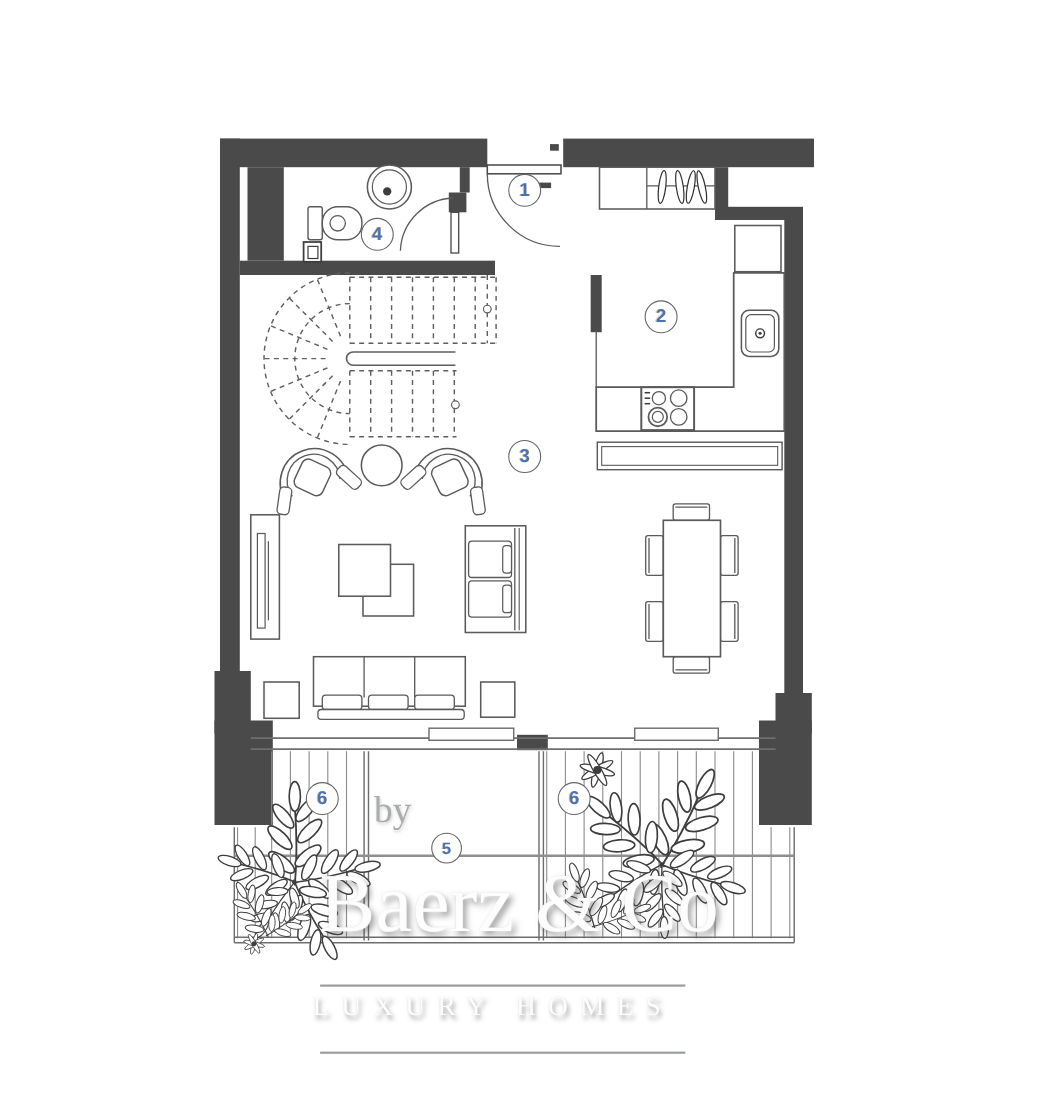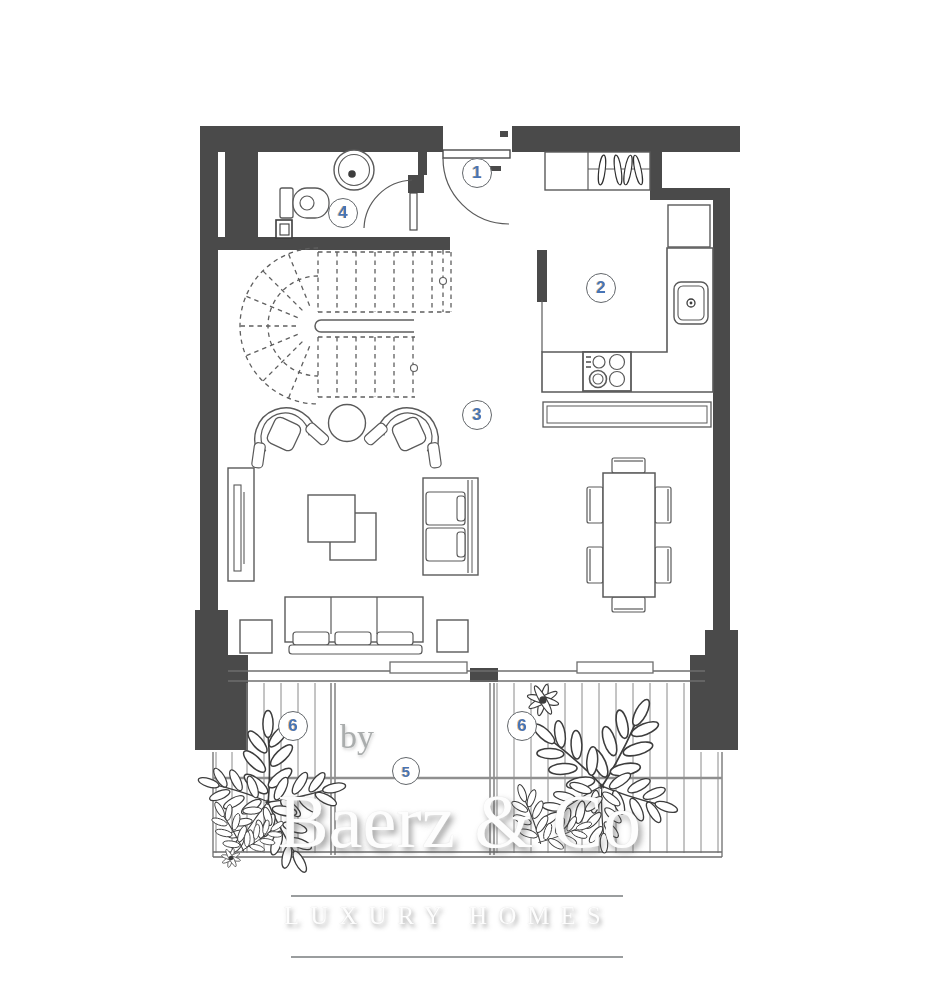--- a/index.html
+++ b/index.html
@@ -9,21 +9,21 @@
   
   .room-badge{position:absolute;width:30px;height:30px;border:1.6px solid #63676b;border-radius:50%;
               background:#fff;display:flex;align-items:center;justify-content:center;
               font-weight:bold;font-size:17px;color:#4674b6;
               text-shadow:-1px 0 0 rgba(226,140,50,.55);box-sizing:border-box;z-index:4;}
   .room-badge.small{width:28px;height:28px;font-size:15px;}
   
   .wm{position:absolute;z-index:6;color:#fdfdfd;font-family:Liberation Serif, serif;}
   .wm-by{left:340px;top:718px;width:80px;font-size:34px;color:#aaadad;
          text-shadow:1px 2px 3px rgba(120,120,120,.35);}
-  .wm-brand{left:278px;top:778px;width:388px;font-size:76px;line-height:1.15;
+  .wm-brand{left:278px;top:778px;width:388px;font-size:76px;line-height:1.15;text-align:center;
             text-shadow:0 0 1px #dcdcdc,3px 4px 6px rgba(75,75,75,.55);}
   .wm-line{position:absolute;left:291px;width:332px;height:2px;background:#9a9d9e;
            box-shadow:0 1px 0 #fff;z-index:6;}
   .wm-line1{top:895px;}
   .wm-line2{top:956px;}
   .wm-tagline{left:284px;top:902px;width:348px;font-size:25px;letter-spacing:11px;
               text-shadow:0 0 1px #d8d8d8,2px 3px 4px rgba(75,75,75,.5);}
 </style>
 </head>
 <body>

